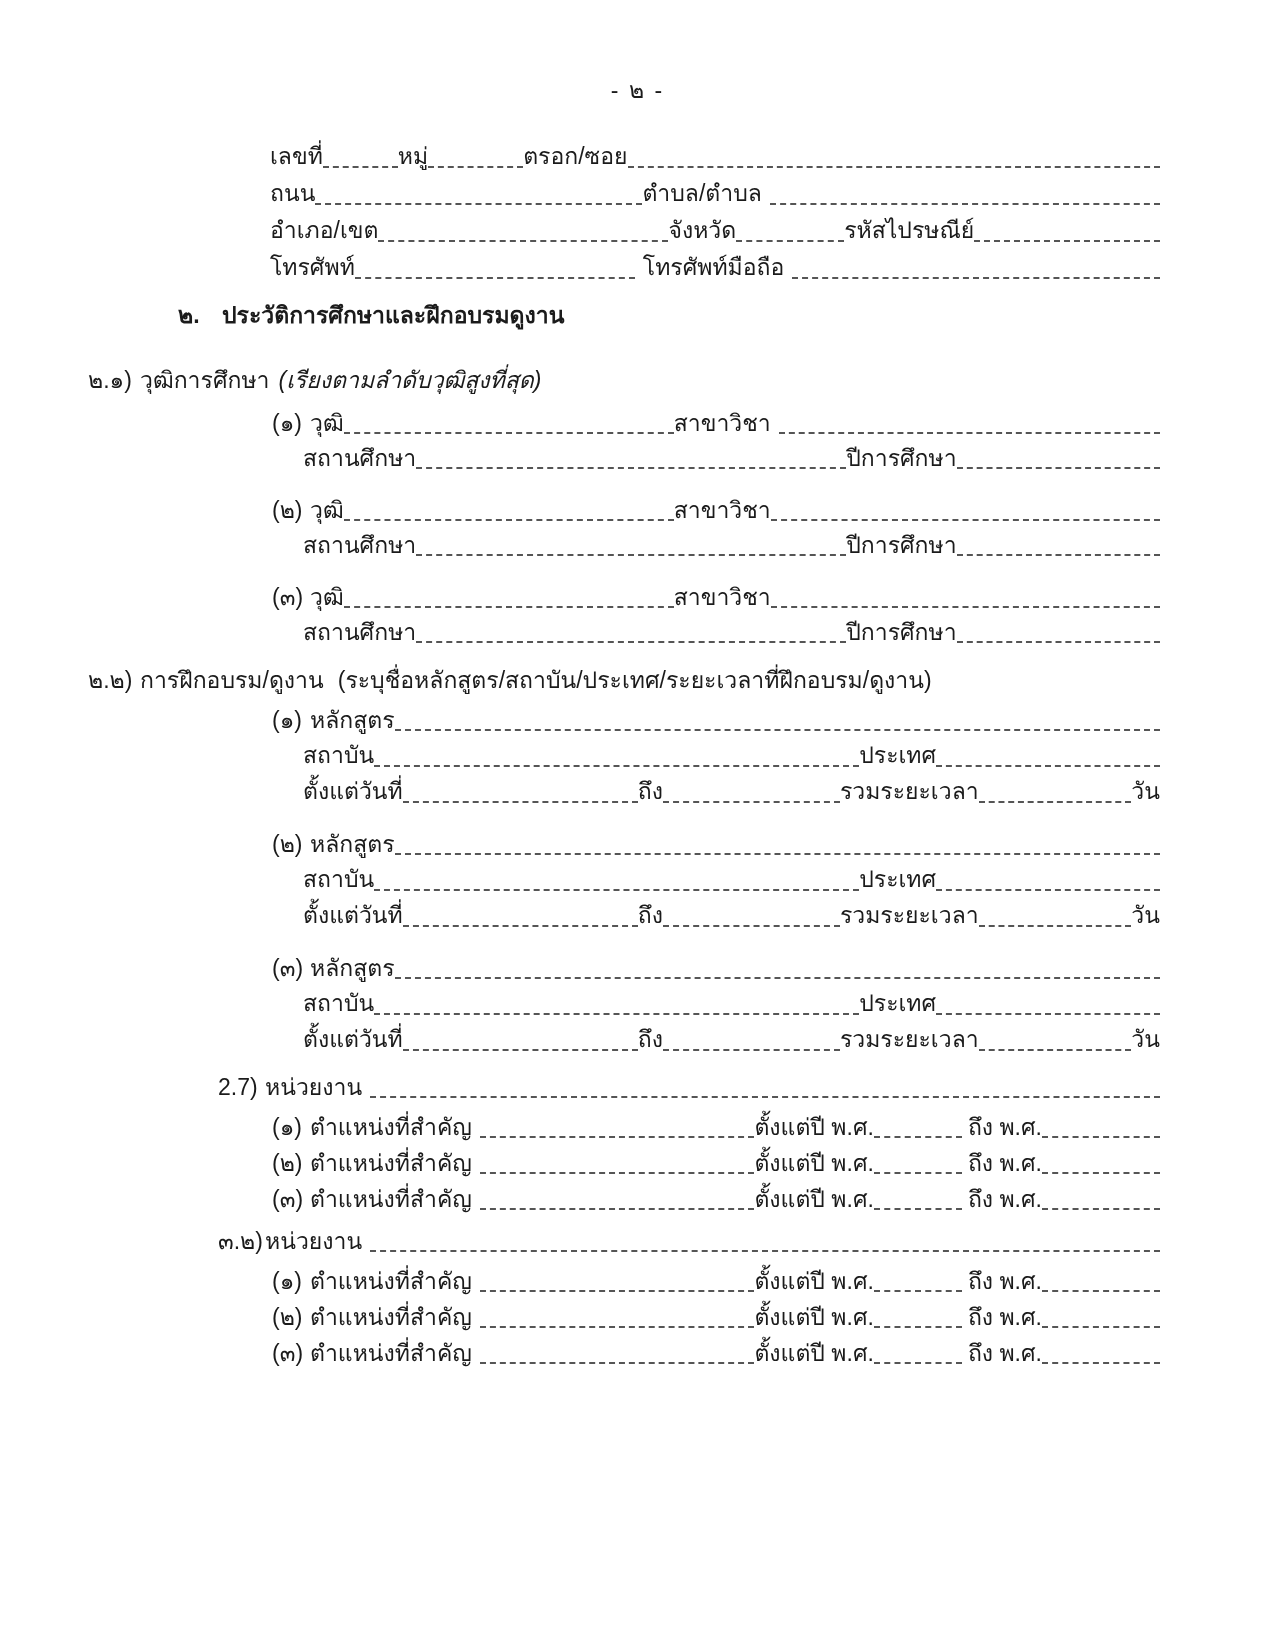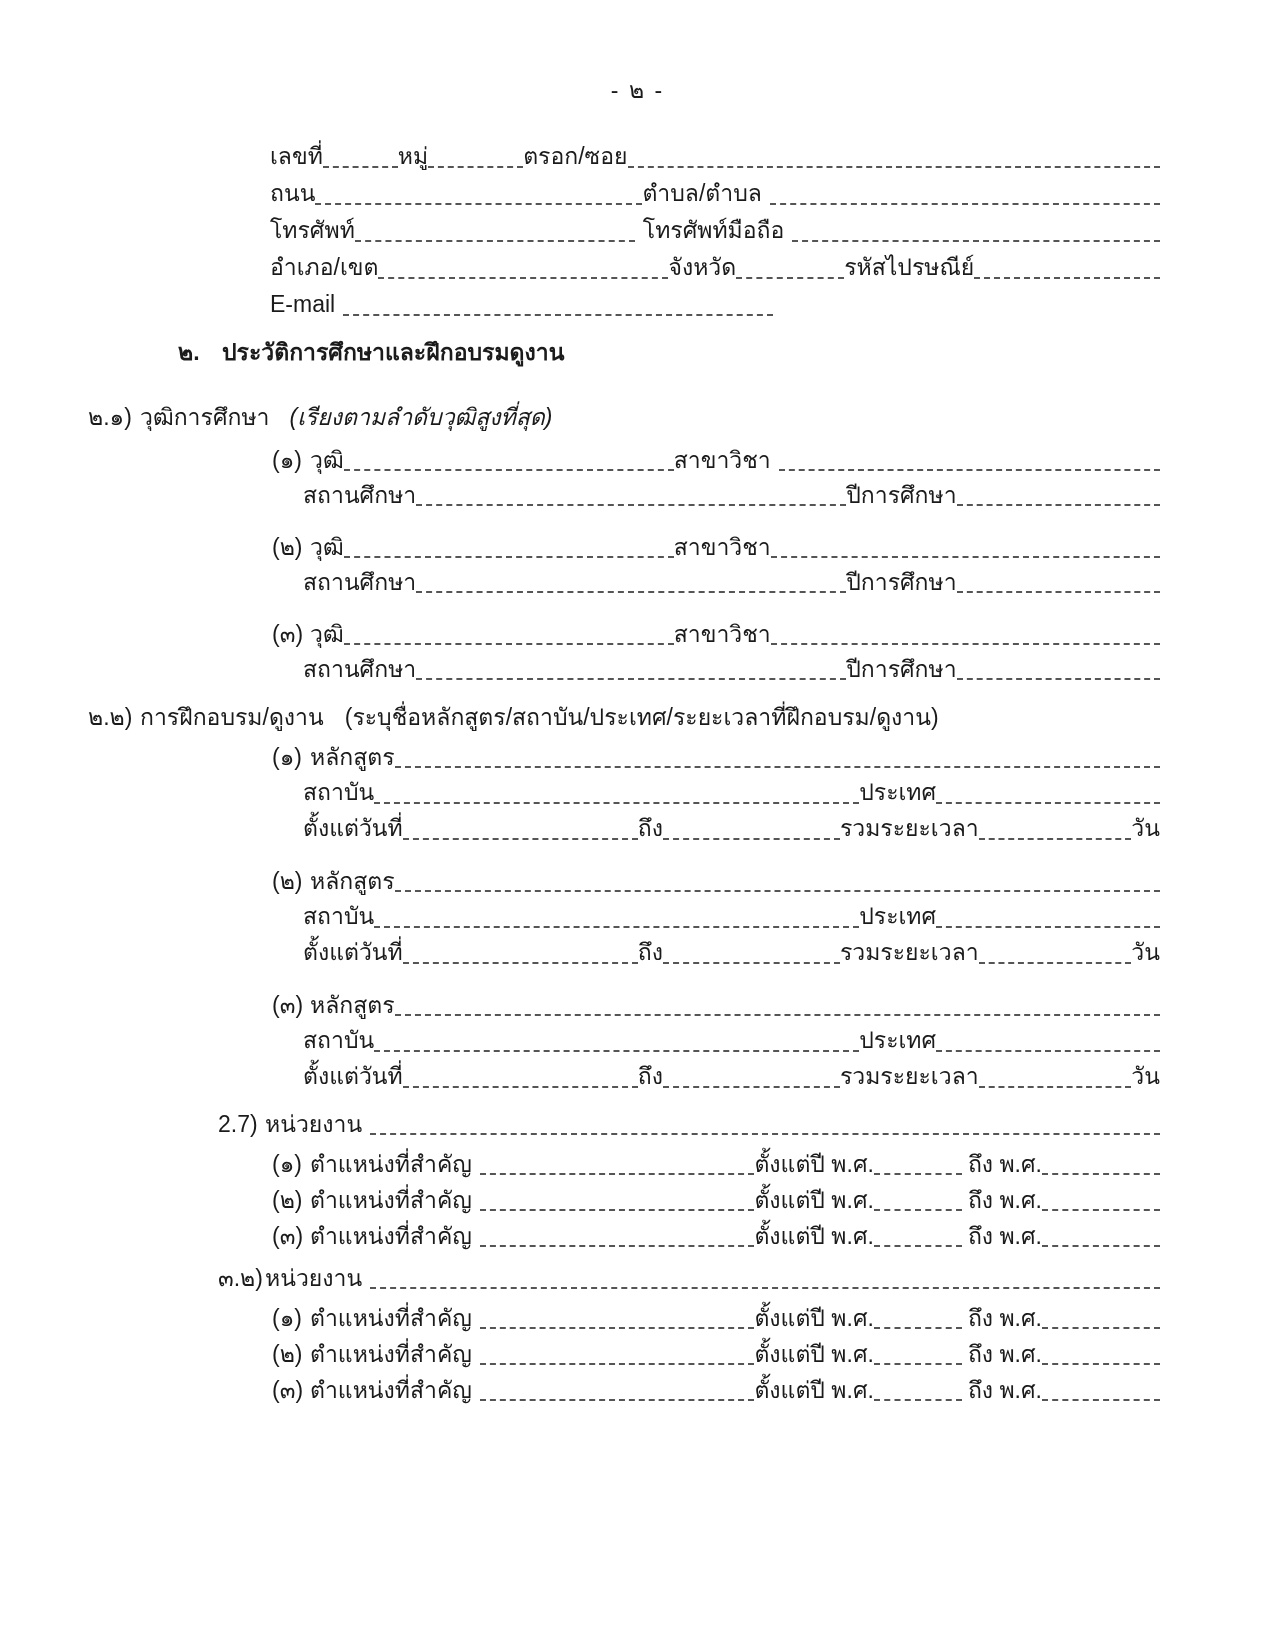--- a/index.html
+++ b/index.html
@@ -36,22 +36,22 @@
 
   .h2, .h3 { padding-left: 178px; font-weight: 700; line-height: 32px; height: 32px; }
   .h2 { margin-top: 13px; }
   .h3 { margin-top: 22px; }
   .secno { display: inline-block; width: 44px; }
 
   .sub { display: flex; height: 32px; line-height: 32px; padding-left: 88px; margin-right: 115px; }
   .sub .sno { width: 52px; flex: none; }
   .sub21 { margin-top: 33px; }
   .sub22 { margin-top: 14px; }
-  .note-italic { font-style: italic; margin-left: 20px; }
-  .note-plain { margin-left: 21px; text-align: right; }
+  .note-italic { font-style: italic; margin-left: 9px; }
+  .note-plain { margin-left: 14px; text-align: right; }
 
   .eduwrap   { margin: 10px 115px 0 272px; }
   .trainwrap { margin: 6px 115px 0 272px; }
   .mt17 { margin-top: 17px; }
   .mt16 { margin-top: 16px; }
   .cont { padding-left: 31px; font-family: Liberation Serif, serif; }
   .num  { width: 38px; flex: none; }
 
   .workwrap { margin: 11px 115px 0 218px; }
   .wsub { display: flex; height: 36px; line-height: 36px; }
@@ -77,39 +77,34 @@
       <span class="d f1"></span>
     </div>
     <div class="row">
       <span>ถนน</span>
       <span class="d" style="width:327px"></span>
       <span>ตำบล/ตำบล</span>
       <span class="g8"></span>
       <span class="d f1"></span>
     </div>
     <div class="row">
-      <span>โทรศัพท์</span>
-      <span class="d" style="width:280px"></span>
-      <span class="g8"></span>
-      <span>โทรศัพท์มือถือ</span>
-      <span class="g8"></span>
-      <span class="d f1"></span>
-    </div>
-    <div class="row">
       <span>อำเภอ/เขต</span>
       <span class="d" style="width:290px"></span>
       <span>จังหวัด</span>
       <span class="d" style="width:108px"></span>
       <span>รหัสไปรษณีย์</span>
       <span class="d f1"></span>
     </div>
     <div class="row">
-      <span>E-mail</span>
-      <span class="g8"></span>
-      <span class="d" style="width:430px"></span>
+      <span>โทรศัพท์</span>
+      <span class="d" style="width:280px"></span>
+      <span class="g8"></span>
+      <span>โทรศัพท์มือถือ</span>
+      <span class="g8"></span>
+      <span class="d f1"></span>
     </div>
   </div>
 
   <div class="h2">
     <span class="secno">๒.</span><span>ประวัติการศึกษาและฝึกอบรมดูงาน</span>
   </div>
 
   <div class="sub sub21">
     <span class="sno">๒.๑)</span>
     <span>วุฒิการศึกษา</span>

